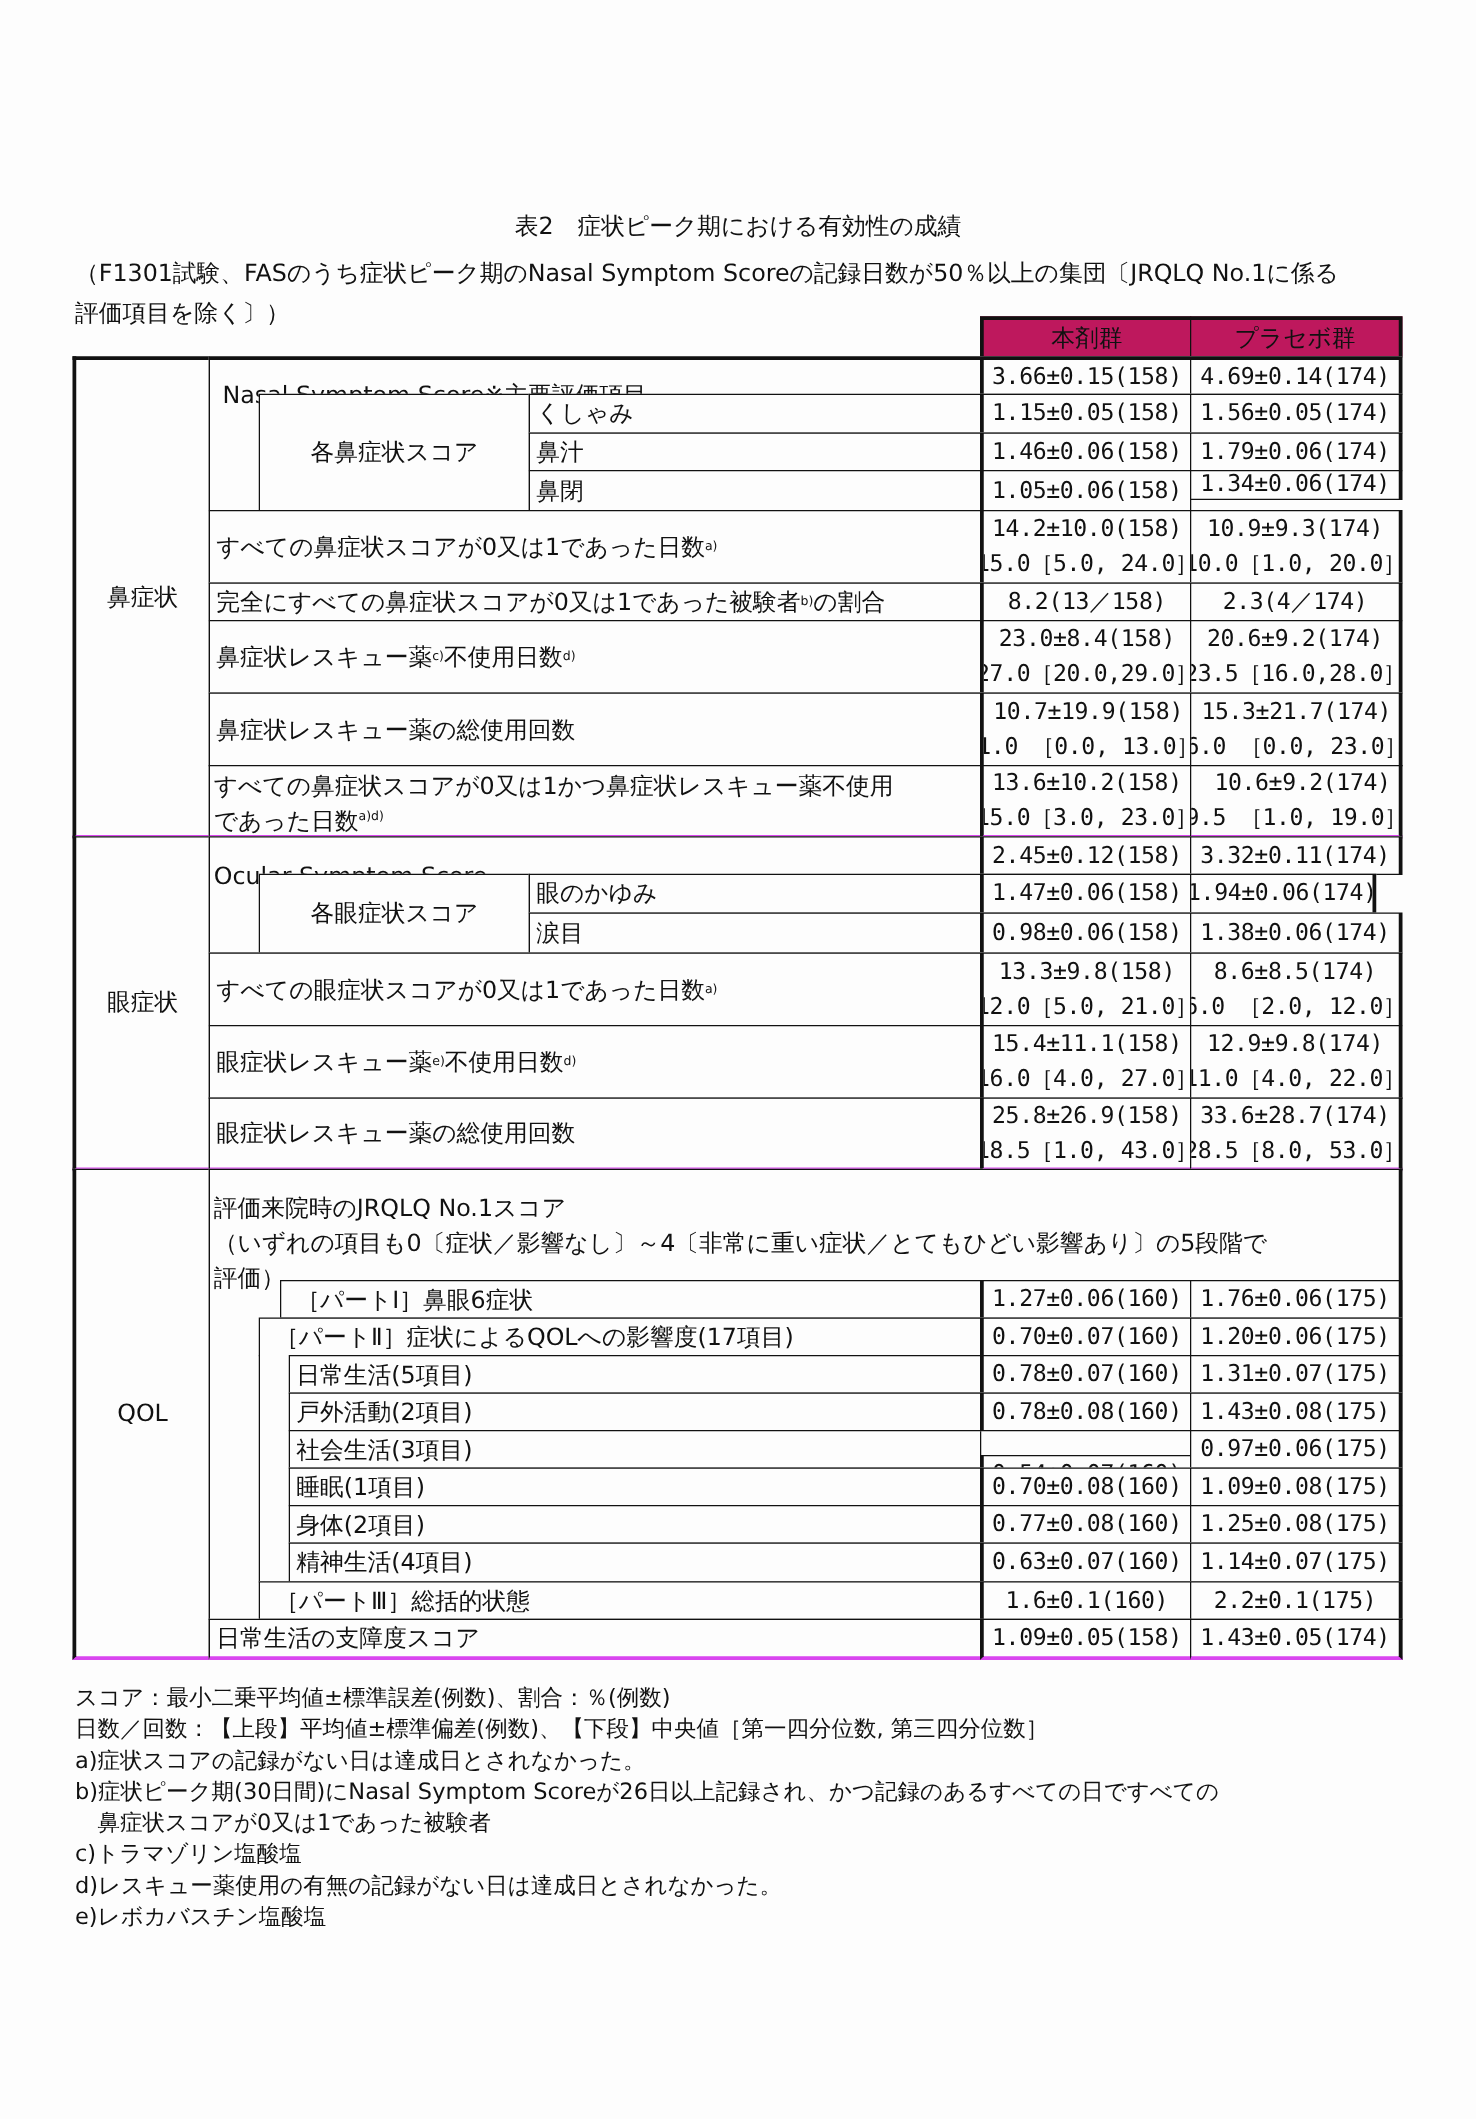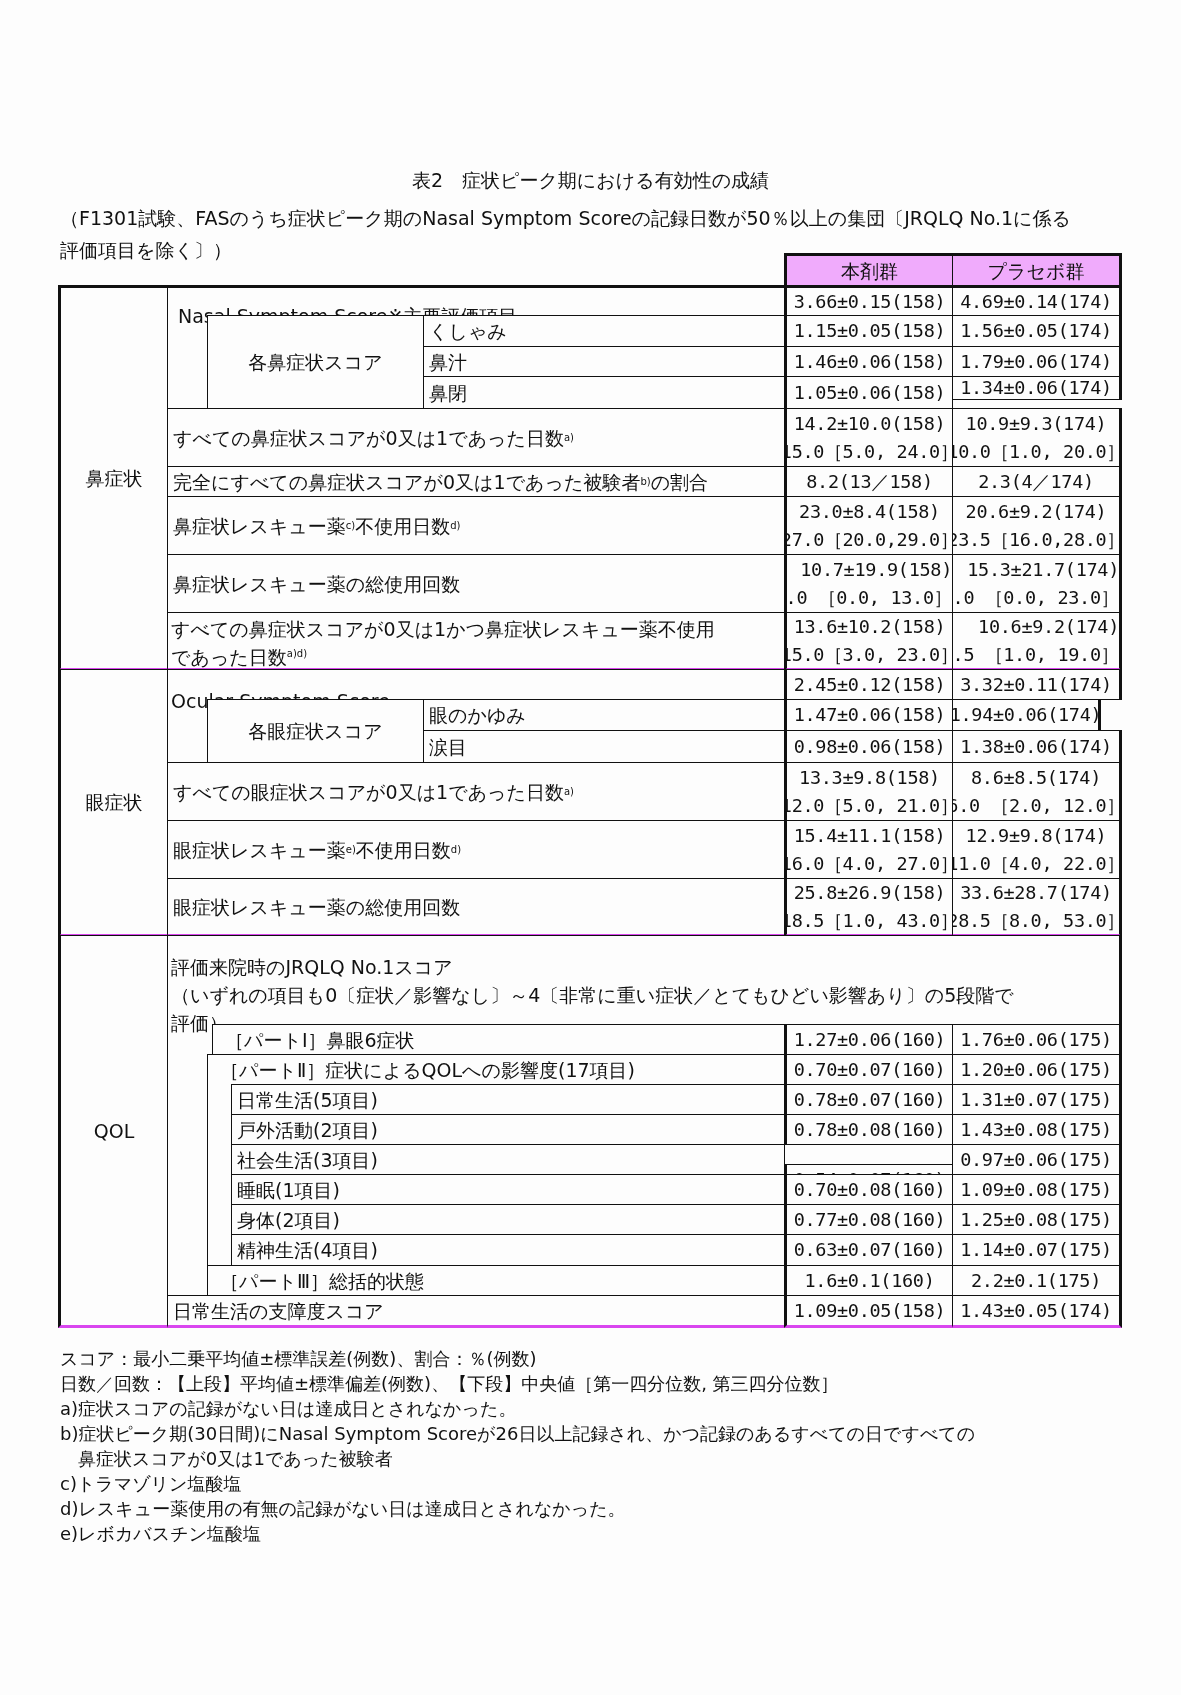--- a/index.html
+++ b/index.html
@@ -6,22 +6,22 @@
   body{width:1181px;height:1695px;position:relative;overflow:hidden;
        font-family:"DejaVu Sans","Liberation Sans",sans-serif;color:#111;}
   .abs{position:absolute;margin-top:16px;}
   .title{left:0;width:1181px;top:152px;text-align:center;font-size:19px;}
   .sub{left:60px;font-size:19px;white-space:nowrap;}
   .cell{position:absolute;box-sizing:border-box;border:1px solid #111;background:#fdfdfd;
         font-size:19px;line-height:28px;white-space:nowrap;overflow:hidden;}
   .lbl{padding-left:5px;display:flex;align-items:center;}
   .num{font-family:"DejaVu Sans Mono","Liberation Mono",monospace;font-size:18.5px;letter-spacing:-0.3px;
        display:flex;flex-direction:column;justify-content:center;align-items:center;}
-  .num.left{align-items:flex-end;padding-left:2px;}
-  .hdr{background:#f0abfc;text-align:center;display:flex;align-items:center;justify-content:center;
+  .num.left{align-items:center;padding-left:2px;}
+  .hdr{background:#be185d;text-align:center;display:flex;align-items:center;justify-content:center;
        border-top:3px solid #111;}
   .cat{display:flex;align-items:center;justify-content:center;}
   .multi{display:block;padding-top:2px;white-space:normal;}
   sup{font-size:10px;vertical-align:super;line-height:0;}
   .thickL{border-left:3px solid #111;}
   .thickR{border-right:3px solid #111;}
   .thickT{border-top:3px solid #111;}
   .thickB{border-bottom:3px solid #d946ef;}
   .foot{left:60px;font-size:18px;line-height:25px;white-space:nowrap;}
 </style>
@@ -167,21 +167,21 @@
     </div>
 
   <div class="cell cat thickL thickB" style="left:58px;top:935px;width:110px;height:393px;">QOL</div>
   <div class="cell thickR thickB" style="left:167px;top:935px;width:955px;height:393px;"></div>
   <div class="abs" style="left:171px;top:937px;font-size:19px;line-height:28px;white-space:nowrap;">
     <div>評価来院時のJRQLQ No.1スコア</div>
     <div>（いずれの項目も0〔症状／影響なし〕～4〔非常に重い症状／とてもひどい影響あり〕の5段階で</div>
     <div>評価）</div>
   </div>
 
-  <div class="cell lbl" style="left:212px;top:1024px;width:578px;height:31px;padding-left:12px;text-align:right;">［パートⅠ］鼻眼6症状</div>
+  <div class="cell lbl" style="left:224px;top:1024px;width:578px;height:31px;padding-left:12px;text-align:right;">［パートⅠ］鼻眼6症状</div>
   <div class="cell lbl" style="left:207px;top:1054px;width:578px;height:31px;padding-left:12px;">［パートⅡ］症状によるQOLへの影響度(17項目)</div>
   <div class="cell" style="left:207px;top:1084px;width:25px;height:182px;border-top:none;border-bottom:none;border-right:none;"></div>
   <div class="cell lbl" style="left:231px;top:1084px;width:554px;height:31px;">日常生活(5項目)</div>
   <div class="cell lbl" style="left:231px;top:1114px;width:554px;height:31px;">戸外活動(2項目)</div>
   <div class="cell lbl" style="left:231px;top:1144px;width:554px;height:31px;">社会生活(3項目)</div>
   <div class="cell lbl" style="left:231px;top:1174px;width:554px;height:31px;">睡眠(1項目)</div>
   <div class="cell lbl" style="left:231px;top:1204px;width:554px;height:31px;">身体(2項目)</div>
   <div class="cell lbl" style="left:231px;top:1234px;width:554px;height:32px;">精神生活(4項目)</div>
   <div class="cell lbl" style="left:207px;top:1265px;width:578px;height:31px;padding-left:12px;">［パートⅢ］総括的状態</div>
   <div class="cell lbl thickB" style="left:167px;top:1295px;width:618px;height:33px;">日常生活の支障度スコア</div>

